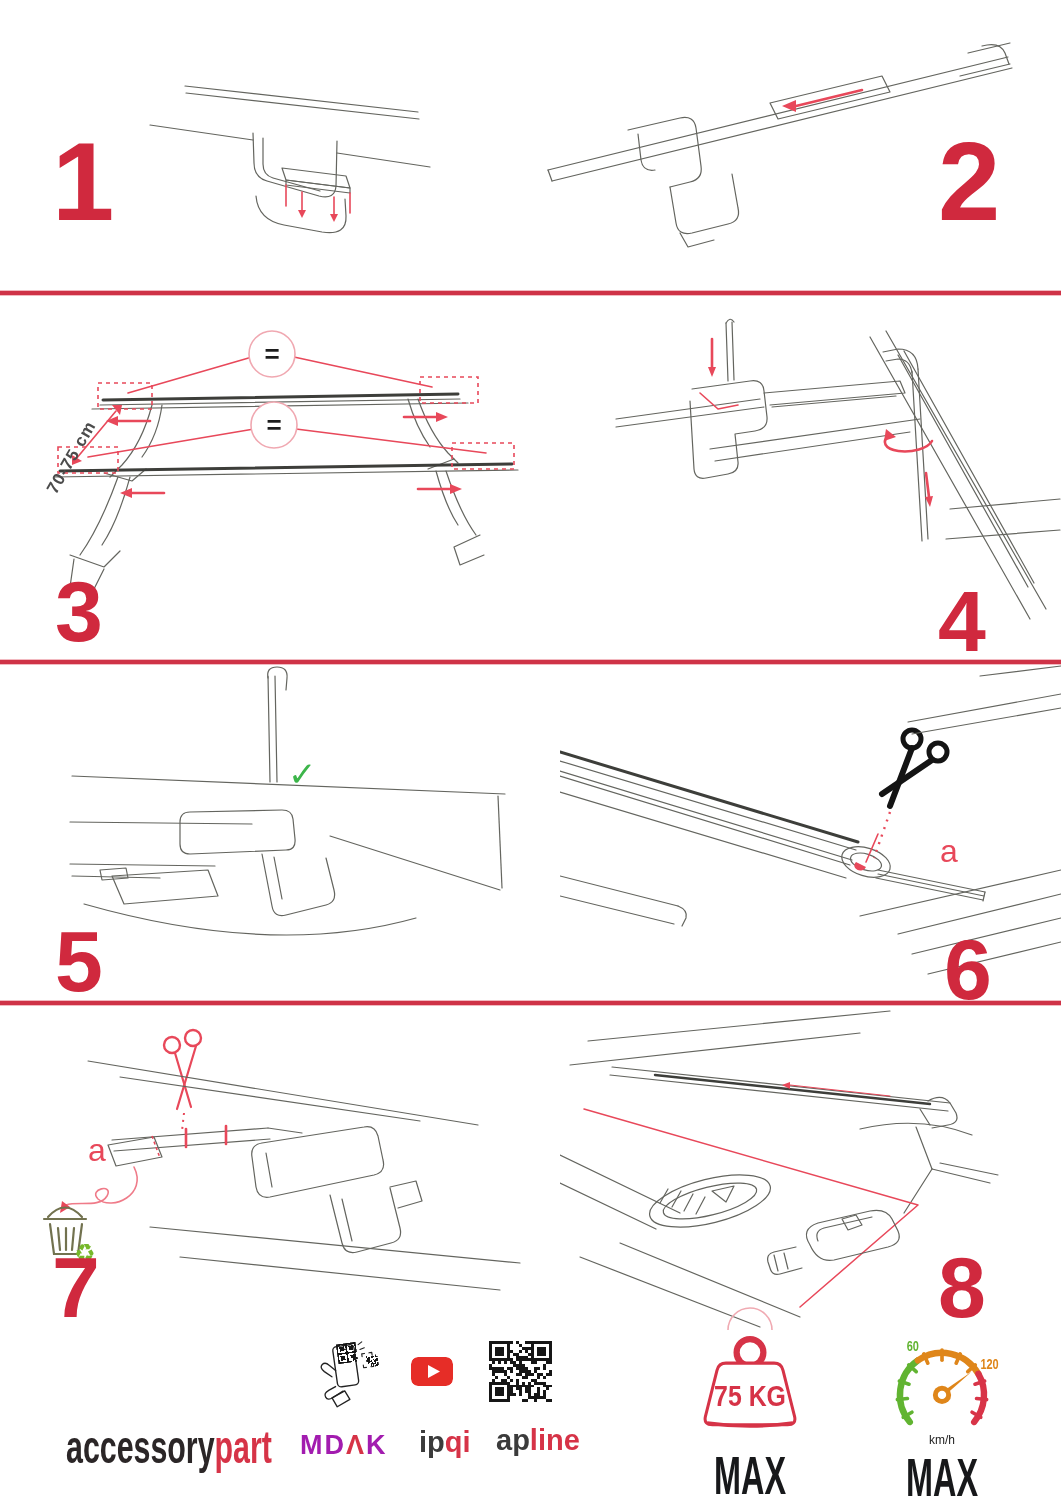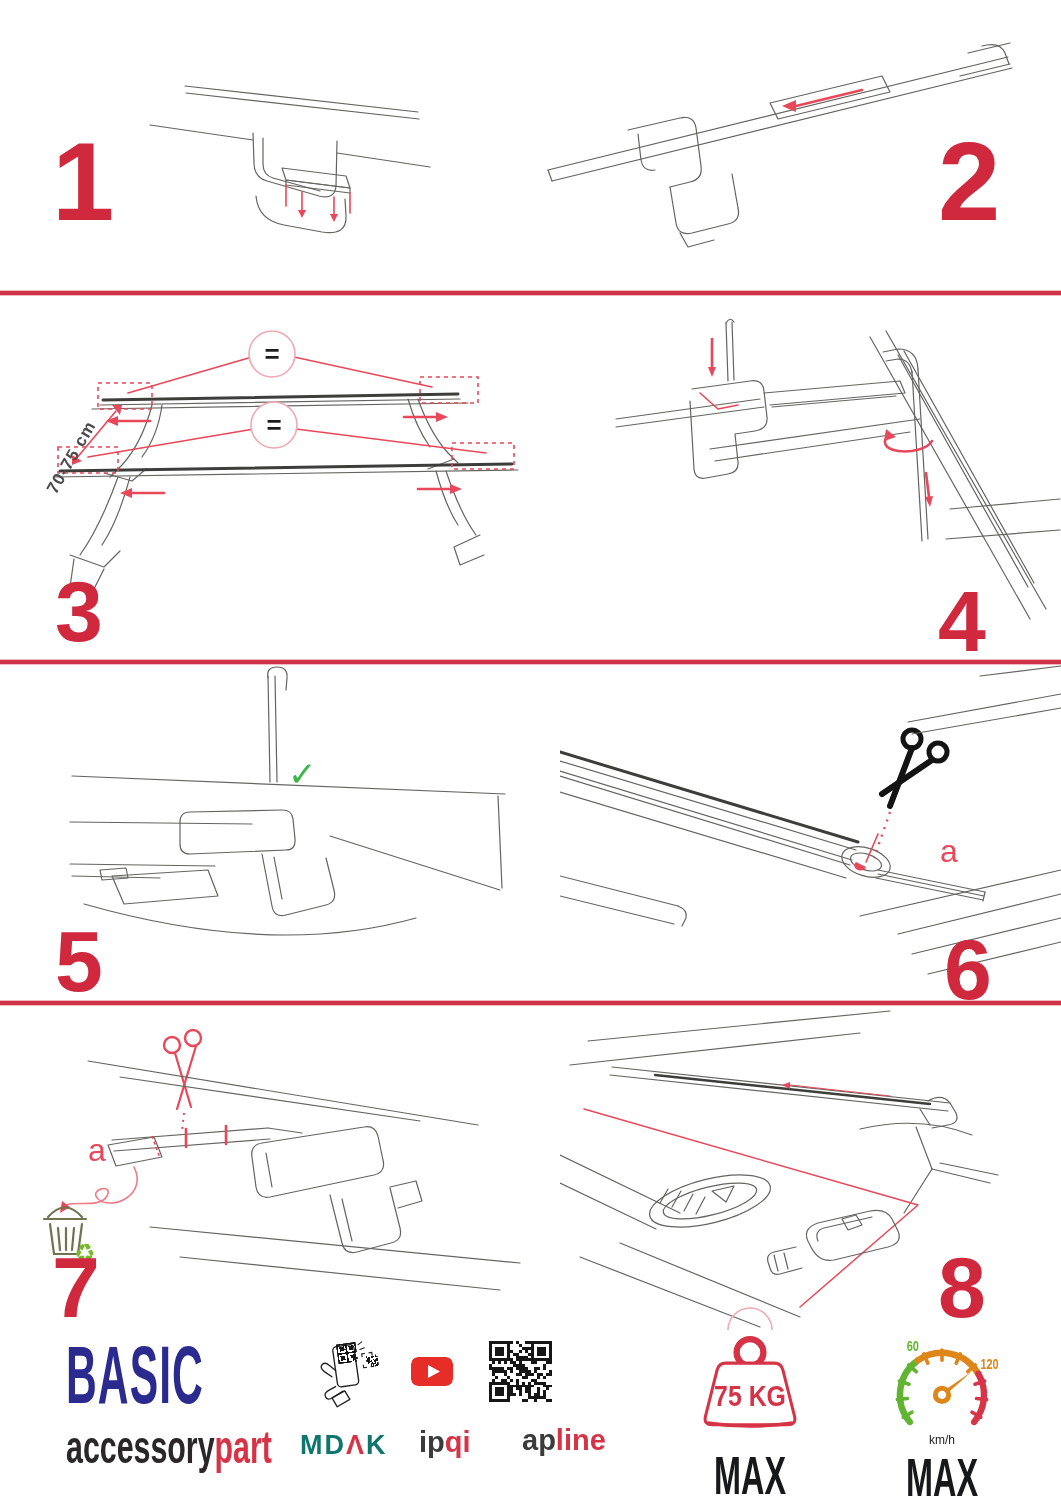--- a/index.html
+++ b/index.html
@@ -32,21 +32,21 @@
   
   .ft{position:absolute}
   .basic{color:#2b2a8e;font-size:82px;font-weight:700;line-height:.9;
          transform:scaleX(.52);transform-origin:left top;letter-spacing:2px;white-space:nowrap}
   .accpart{font-size:46px;font-weight:700;line-height:1;transform:scaleX(.66);
            transform-origin:left top;letter-spacing:0;white-space:nowrap}
   .accpart .k{color:#2b2627}.accpart .r{color:#d63347}
   .logoline{font-size:29px;font-weight:700;white-space:nowrap}
   .logoline .k{color:#3b3b3b}.logoline .r{color:#d63347}
   .mdak{font-size:27px;font-weight:700;letter-spacing:2px;white-space:nowrap}
-  .mdak .k{color:#0f766e}.mdak .r{color:#d63347}
+  .mdak .k{color:#a21caf}.mdak .r{color:#d63347}
   .condmax{font-weight:700;font-size:54px;line-height:1;transform:scaleX(.6);
            transform-origin:center top;text-align:center;color:#17181a;white-space:nowrap}
   .kmh{font-size:12px;color:#222;text-align:center}
   .yt{position:absolute;border-radius:7px}
   .qrbox{position:absolute}
 </style>
 </head>
 <body>
 
 <div class="page">
@@ -325,23 +325,20 @@
 
       <path class="ln" d="M0 150 L120 208"></path>
       <path class="ln" d="M0 178 L96 224"></path>
       <path class="ln" d="M20 252 L200 322"></path>
       <path class="ln" d="M60 238 L240 312"></path>
       <path class="rd" style="stroke:#f0aab2" d="M168 325 a22 22 0 0 1 44 0"></path>
     </svg>
   </div>
   <div class="stepnum med" style="left:938px;top:1244px">8</div>
 
-  <div class="ft" style="left:66px;top:1338px">
-    <div class="basic">BASIC</div>
-  </div>
   <div class="ft accpart" style="left:66px;top:1424px">
     <span class="k">accessory</span><span class="r">part</span>
   </div>
 
   <svg class="ft" style="left:314px;top:1330px" width="62" height="94" viewBox="0 0 110 120">
     <g transform="rotate(-8 57 45)">
       <rect class="ph" x="38" y="4" width="38" height="72" rx="7" fill="#fff"></rect>
       <path class="ph" d="M52 11 h10"></path>
       <path class="ph" d="M30 56 L18 45 q-8 -8 -2 -13 q6 -4 12 3 l10 11"></path>
       <path class="ph" d="M46 84 l-20 9 q-9 4 -12 -3 q-3 -7 7 -11 l13 -5"></path>
@@ -364,21 +361,21 @@
     <rect width="42" height="29" rx="7" fill="#e62d27"></rect>
     <polygon points="17,8 29,14.5 17,21" fill="#ffffff"></polygon>
   </svg>
   <div class="ft logoline" style="left:419px;top:1426px">
     <span class="k">ip</span><span class="r">qi</span>
   </div>
 
   <div class="qrbox" style="left:489px;top:1341px;width:63px;height:61px"><svg viewBox="0 0 21 21" width="100%" height="100%" shape-rendering="crispEdges" preserveAspectRatio="none">
         <path d="M0 0h1v1h-1zM1 0h1v1h-1zM2 0h1v1h-1zM3 0h1v1h-1zM4 0h1v1h-1zM5 0h1v1h-1zM6 0h1v1h-1zM7 0h1v1h-1zM9 0h1v1h-1zM12 0h1v1h-1zM13 0h1v1h-1zM14 0h1v1h-1zM15 0h1v1h-1zM16 0h1v1h-1zM17 0h1v1h-1zM18 0h1v1h-1zM19 0h1v1h-1zM20 0h1v1h-1zM0 1h1v1h-1zM6 1h1v1h-1zM10 1h1v1h-1zM14 1h1v1h-1zM20 1h1v1h-1zM0 2h1v1h-1zM2 2h1v1h-1zM3 2h1v1h-1zM4 2h1v1h-1zM6 2h1v1h-1zM11 2h1v1h-1zM12 2h1v1h-1zM13 2h1v1h-1zM14 2h1v1h-1zM16 2h1v1h-1zM17 2h1v1h-1zM18 2h1v1h-1zM20 2h1v1h-1zM0 3h1v1h-1zM2 3h1v1h-1zM3 3h1v1h-1zM4 3h1v1h-1zM6 3h1v1h-1zM7 3h1v1h-1zM10 3h1v1h-1zM12 3h1v1h-1zM14 3h1v1h-1zM16 3h1v1h-1zM17 3h1v1h-1zM18 3h1v1h-1zM20 3h1v1h-1zM0 4h1v1h-1zM2 4h1v1h-1zM3 4h1v1h-1zM4 4h1v1h-1zM6 4h1v1h-1zM8 4h1v1h-1zM9 4h1v1h-1zM13 4h1v1h-1zM14 4h1v1h-1zM16 4h1v1h-1zM17 4h1v1h-1zM18 4h1v1h-1zM20 4h1v1h-1zM0 5h1v1h-1zM6 5h1v1h-1zM9 5h1v1h-1zM10 5h1v1h-1zM11 5h1v1h-1zM12 5h1v1h-1zM14 5h1v1h-1zM20 5h1v1h-1zM0 6h1v1h-1zM1 6h1v1h-1zM2 6h1v1h-1zM3 6h1v1h-1zM4 6h1v1h-1zM5 6h1v1h-1zM6 6h1v1h-1zM7 6h1v1h-1zM9 6h1v1h-1zM10 6h1v1h-1zM11 6h1v1h-1zM12 6h1v1h-1zM13 6h1v1h-1zM14 6h1v1h-1zM15 6h1v1h-1zM16 6h1v1h-1zM17 6h1v1h-1zM18 6h1v1h-1zM19 6h1v1h-1zM20 6h1v1h-1zM1 7h1v1h-1zM3 7h1v1h-1zM5 7h1v1h-1zM7 7h1v1h-1zM8 7h1v1h-1zM10 7h1v1h-1zM14 7h1v1h-1zM15 7h1v1h-1zM19 7h1v1h-1zM20 7h1v1h-1zM0 8h1v1h-1zM8 8h1v1h-1zM9 8h1v1h-1zM10 8h1v1h-1zM11 8h1v1h-1zM18 8h1v1h-1zM0 9h1v1h-1zM1 9h1v1h-1zM2 9h1v1h-1zM3 9h1v1h-1zM4 9h1v1h-1zM6 9h1v1h-1zM7 9h1v1h-1zM9 9h1v1h-1zM10 9h1v1h-1zM11 9h1v1h-1zM12 9h1v1h-1zM15 9h1v1h-1zM16 9h1v1h-1zM18 9h1v1h-1zM1 10h1v1h-1zM2 10h1v1h-1zM3 10h1v1h-1zM4 10h1v1h-1zM5 10h1v1h-1zM7 10h1v1h-1zM10 10h1v1h-1zM11 10h1v1h-1zM12 10h1v1h-1zM13 10h1v1h-1zM15 10h1v1h-1zM20 10h1v1h-1zM1 11h1v1h-1zM5 11h1v1h-1zM9 11h1v1h-1zM10 11h1v1h-1zM12 11h1v1h-1zM13 11h1v1h-1zM14 11h1v1h-1zM16 11h1v1h-1zM17 11h1v1h-1zM19 11h1v1h-1zM20 11h1v1h-1zM2 12h1v1h-1zM6 12h1v1h-1zM11 12h1v1h-1zM12 12h1v1h-1zM16 12h1v1h-1zM18 12h1v1h-1zM1 13h1v1h-1zM4 13h1v1h-1zM5 13h1v1h-1zM7 13h1v1h-1zM9 13h1v1h-1zM14 13h1v1h-1zM15 13h1v1h-1zM0 14h1v1h-1zM1 14h1v1h-1zM2 14h1v1h-1zM3 14h1v1h-1zM4 14h1v1h-1zM5 14h1v1h-1zM6 14h1v1h-1zM9 14h1v1h-1zM11 14h1v1h-1zM13 14h1v1h-1zM15 14h1v1h-1zM16 14h1v1h-1zM17 14h1v1h-1zM18 14h1v1h-1zM0 15h1v1h-1zM6 15h1v1h-1zM7 15h1v1h-1zM8 15h1v1h-1zM9 15h1v1h-1zM10 15h1v1h-1zM11 15h1v1h-1zM12 15h1v1h-1zM13 15h1v1h-1zM14 15h1v1h-1zM18 15h1v1h-1zM19 15h1v1h-1zM20 15h1v1h-1zM0 16h1v1h-1zM2 16h1v1h-1zM3 16h1v1h-1zM4 16h1v1h-1zM6 16h1v1h-1zM7 16h1v1h-1zM9 16h1v1h-1zM10 16h1v1h-1zM12 16h1v1h-1zM13 16h1v1h-1zM16 16h1v1h-1zM19 16h1v1h-1zM0 17h1v1h-1zM2 17h1v1h-1zM3 17h1v1h-1zM4 17h1v1h-1zM6 17h1v1h-1zM7 17h1v1h-1zM10 17h1v1h-1zM12 17h1v1h-1zM13 17h1v1h-1zM16 17h1v1h-1zM18 17h1v1h-1zM0 18h1v1h-1zM2 18h1v1h-1zM3 18h1v1h-1zM4 18h1v1h-1zM6 18h1v1h-1zM7 18h1v1h-1zM8 18h1v1h-1zM10 18h1v1h-1zM13 18h1v1h-1zM15 18h1v1h-1zM16 18h1v1h-1zM18 18h1v1h-1zM0 19h1v1h-1zM6 19h1v1h-1zM13 19h1v1h-1zM14 19h1v1h-1zM15 19h1v1h-1zM16 19h1v1h-1zM17 19h1v1h-1zM18 19h1v1h-1zM0 20h1v1h-1zM1 20h1v1h-1zM2 20h1v1h-1zM3 20h1v1h-1zM4 20h1v1h-1zM5 20h1v1h-1zM6 20h1v1h-1zM11 20h1v1h-1zM12 20h1v1h-1zM15 20h1v1h-1zM19 20h1v1h-1zM20 20h1v1h-1z" fill="#161616"></path>
       </svg></div>
-  <div class="ft logoline" style="left:522px;top:1424px">
+  <div class="ft logoline" style="left:496px;top:1424px">
     <span class="k">ap</span><span class="r">line</span>
   </div>
 
   <svg class="ft" style="left:683px;top:1331px" width="134" height="116" viewBox="0 0 150 130">
     <circle cx="75" cy="24" r="15" fill="none" stroke="#d63347" stroke-width="7"></circle>
     <path d="M48 36 h54 q8 0 10 8 l13 52 q2 9 -8 9 H33 q-10 0 -8 -9 l13 -52 q2 -8 10 -8 z" fill="#ffffff" stroke="#d63347" stroke-width="3.4" stroke-linejoin="round"></path>
     <path d="M27 103 q48 7 96 0" fill="none" stroke="#d63347" stroke-width="4"></path>
     <text x="0" y="0" transform="translate(75 84) scale(0.82 1)" text-anchor="middle" font-family="Liberation Sans, sans-serif" font-size="34" font-weight="700" fill="#d63347">75 KG</text>
   </svg>
   <div class="ft condmax" style="left:683px;top:1448px;width:134px">MAX</div>

